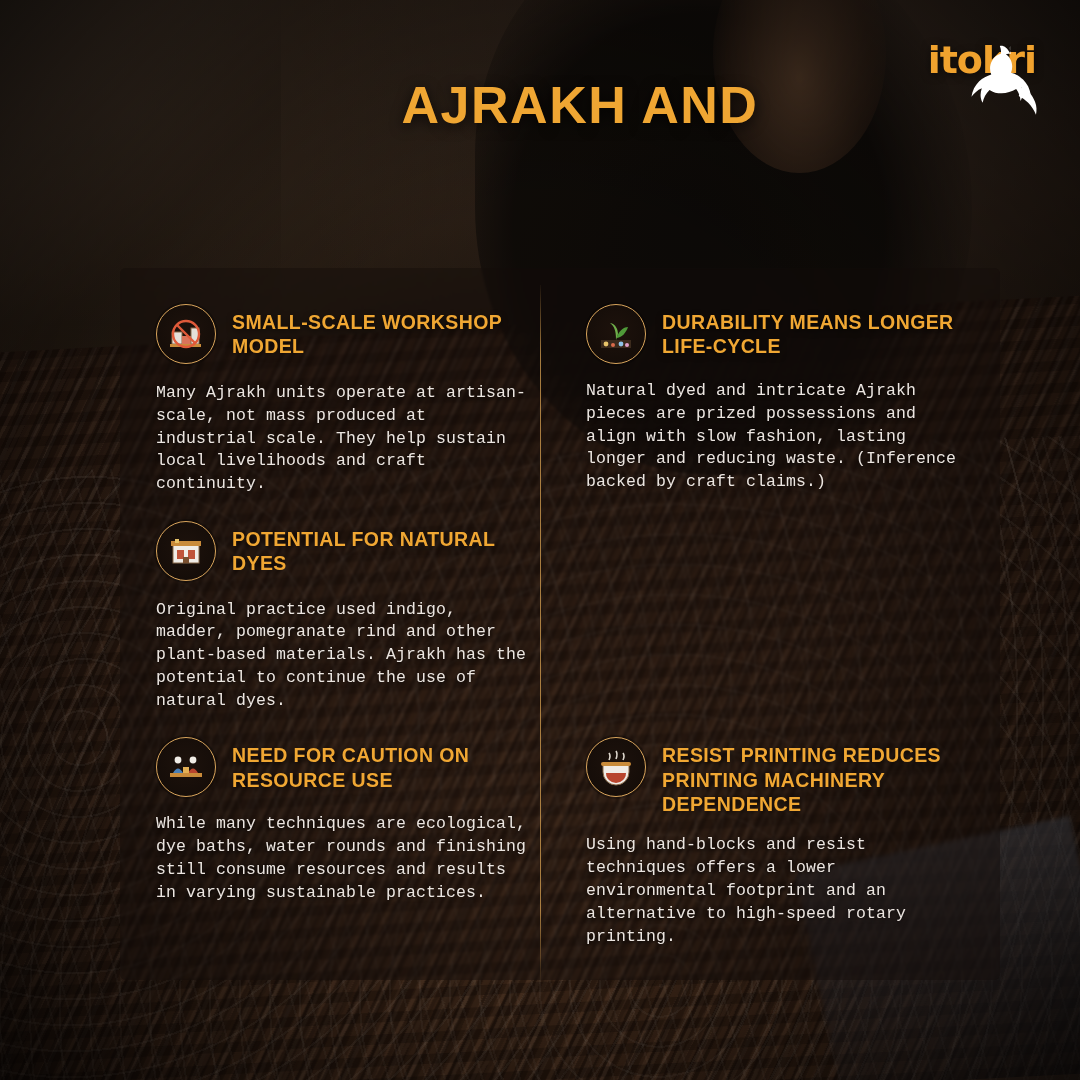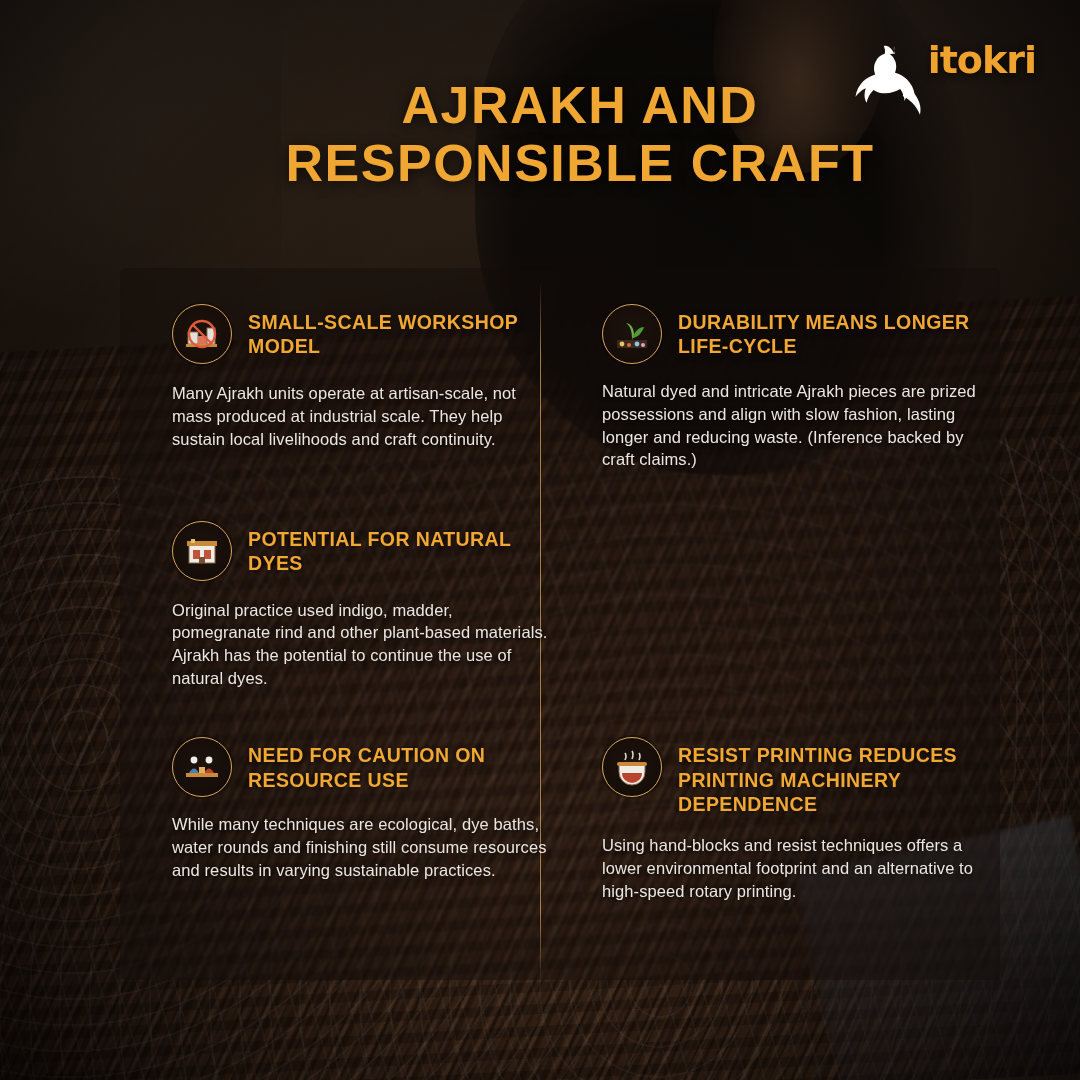--- a/index.html
+++ b/index.html
@@ -159,21 +159,21 @@
     left: 50%;
     top: 285px;
     width: 1px;
     height: 695px;
     background: linear-gradient(180deg, rgba(214,160,80,0.05) 0%, rgba(214,160,80,0.75) 10%, rgba(214,160,80,0.75) 90%, rgba(214,160,80,0.05) 100%);
     z-index: 5;
   }
 
   .grid {
     position: absolute;
-    left: 136px;
+    left: 120px;
     top: 268px;
     width: 880px;
     height: 712px;
     display: grid;
     grid-template-columns: 1fr 1fr;
     grid-auto-rows: 1fr;
     z-index: 6;
     box-sizing: border-box;
     padding: 36px 10px 26px 10px;
   }
@@ -211,20 +211,21 @@
     text-shadow: 0 2px 6px rgba(0,0,0,0.6);
   }
   .cell-body {
     margin-top: 18px;
     color: #ece6e1;
     font-size: 16.5px;
     line-height: 1.38;
     letter-spacing: 0.1px;
     text-shadow: 0 1px 4px rgba(0,0,0,0.7);
     max-width: 400px;
+    font-family: Liberation Mono, monospace;
   }
   .col-right .cell-body { max-width: 392px; margin-top: 16px; }
 </style>
 </head>
 <body>
 
 <div id="poster">
 
   <div class="bg-layer bg-base"></div>
   <div class="bg-textile"></div>
@@ -234,21 +235,20 @@
   <div class="bg-figure-head"></div>
   <div class="bg-cloth-right"></div>
   <div class="bg-layer bg-darken"></div>
   <div class="bg-layer bg-vignette"></div>
 
   <div class="logo">itokri</div>
 
   <div class="title-wrap">
     <div style="position:relative; display:inline-block;">
       <h1 class="title">AJRAKH AND</h1>
-      <h1 class="title">RESPONSIBLE CRAFT</h1>
       <svg class="deer-icon" viewBox="0 0 100 100">
         <g fill="#ffffff">
           <path d="M56 16c-3-7-8-10-12-9 1 3 2 6 1 9-4 1-8 4-10 8-3 5-3 11-1 16-5 2-10 4-14 8-5 5-8 11-9 18 3-4 7-8 12-10-2 6-2 12 1 17 1-6 4-11 8-15 4 3 9 4 14 4 6 0 12-2 17-5 3 4 5 9 5 14 3-5 3-11 1-16 4 2 8 5 11 9-1-7-4-13-9-18-4-4-9-7-14-8 2-5 2-11-1-16-1-2-3-4-5-5 2-1 4-1 6-1-1-3-2-6-1-9z"></path>
           <path d="M70 52c6 6 12 12 15 20 2 5 2 10 1 15-2-5-5-10-9-14-3-3-7-6-11-8z"></path>
           <circle cx="40" cy="30" r="2"></circle>
         </g>
       </svg>
     </div>
   </div>
 

